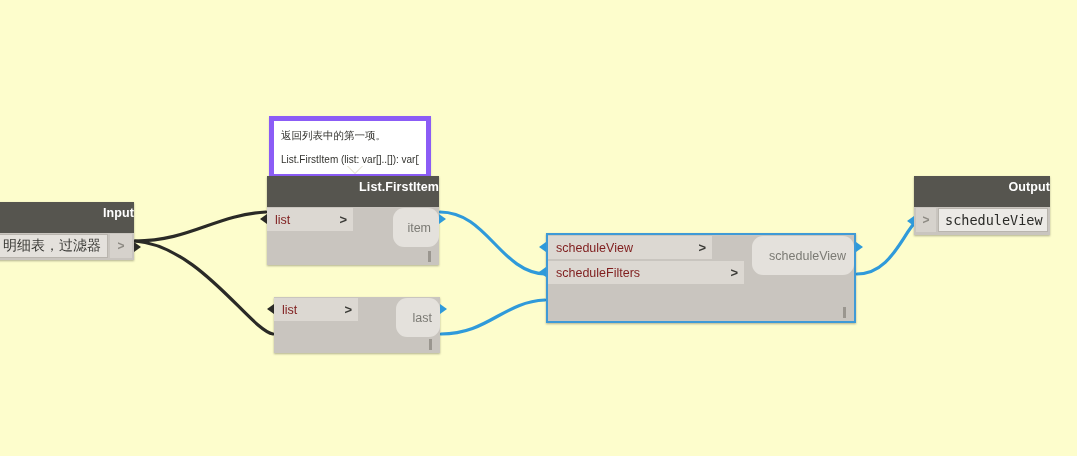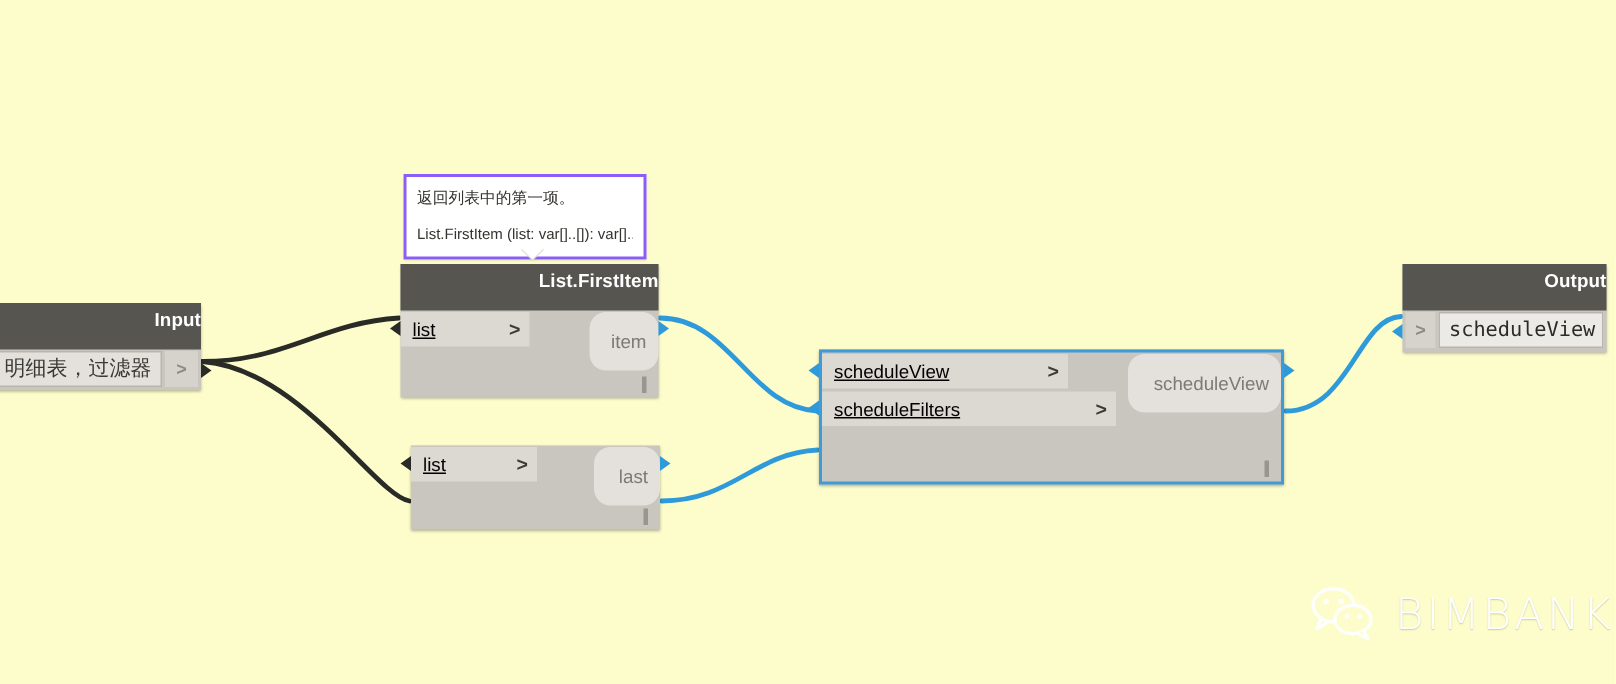--- a/index.html
+++ b/index.html
@@ -65,24 +65,23 @@
     height: 23px;
     background: #dcd8d2;
     display: flex;
     align-items: center;
     box-sizing: border-box;
     padding-left: 8px;
     padding-right: 6px;
   }
   .port-in .pname {
     font-size: 12.5px;
-    color: #000000;
+    color: #7f1d1d;
     flex: 1;
     white-space: nowrap;
-    text-decoration: underline;
   }
   .port-in .chev {
     font-size: 13px;
     color: #3a3a36;
     font-weight: bold;
     margin-left: 6px;
   }
   .port-out {
     position: absolute;
     right: 0;
@@ -158,21 +157,21 @@
     display: flex;
     align-items: center;
     justify-content: center;
     font-size: 12px;
     color: #8d8a83;
     font-weight: bold;
   }
 
   
   #output-node {
-    left: 935px;
+    left: 914px;
     top: 176px;
     width: 136px;
   }
   #output-node .out-gate {
     position: absolute;
     left: 2px;
     top: 1px;
     width: 20px;
     height: 24px;
     background: #d6d2cc;
@@ -207,21 +206,21 @@
   #lastitem-node  { left: 274px; top: 297px;  width: 166px; }
   #addfilters-node{ left: 546px; top: 233px;  width: 310px; }
 
   
   #tooltip {
     position: absolute;
     left: 269px;
     top: 116px;
     width: 162px;
     background: #ffffff;
-    border: 2px solid #8b5cf6;
+    border: 5px solid #8b5cf6;
     box-sizing: border-box;
     padding: 7px 7px 8px 7px;
     box-shadow: 0 1px 2px rgba(0,0,0,0.12);
   }
   #tooltip .tip-desc {
     font-size: 10.5px;
     color: #33332f;
     line-height: 14px;
     margin-bottom: 11px;
     white-space: nowrap;
@@ -359,27 +358,14 @@
 
   <div class="node" id="output-node">
     <div class="node-header">Output</div>
     <div class="node-body" style="height:28px;">
       <div class="out-gate">&gt;</div>
       <div class="nub in-blue" style="top:9px;"></div>
       <div class="out-field">scheduleView</div>
     </div>
   </div>
 
-  <div id="watermark">
-    <svg width="46" height="38" viewBox="0 0 46 38">
-      <ellipse cx="16" cy="13.5" rx="13.5" ry="11" fill="none" stroke="#ffffff" stroke-width="2.2"></ellipse>
-      <path d="M 8,22 L 5,29 L 12.5,24.5" fill="none" stroke="#ffffff" stroke-width="2.2" stroke-linejoin="round" stroke-linecap="round"></path>
-      <circle cx="11" cy="11" r="1.9" fill="#ffffff"></circle>
-      <circle cx="21" cy="11" r="1.9" fill="#ffffff"></circle>
-      <ellipse cx="29" cy="23" rx="12" ry="9.5" fill="#fdfdcc" stroke="#ffffff" stroke-width="2.2"></ellipse>
-      <path d="M 36,30 L 39,36 L 32.5,32.5" fill="#fdfdcc" stroke="#ffffff" stroke-width="2.2" stroke-linejoin="round" stroke-linecap="round"></path>
-      <circle cx="25" cy="21" r="1.6" fill="#ffffff"></circle>
-      <circle cx="33.5" cy="21" r="1.6" fill="#ffffff"></circle>
-    </svg>
-    <span class="wm-text">BIMBANK</span>
-  </div>
 
 </div>
 
 </body></html>

